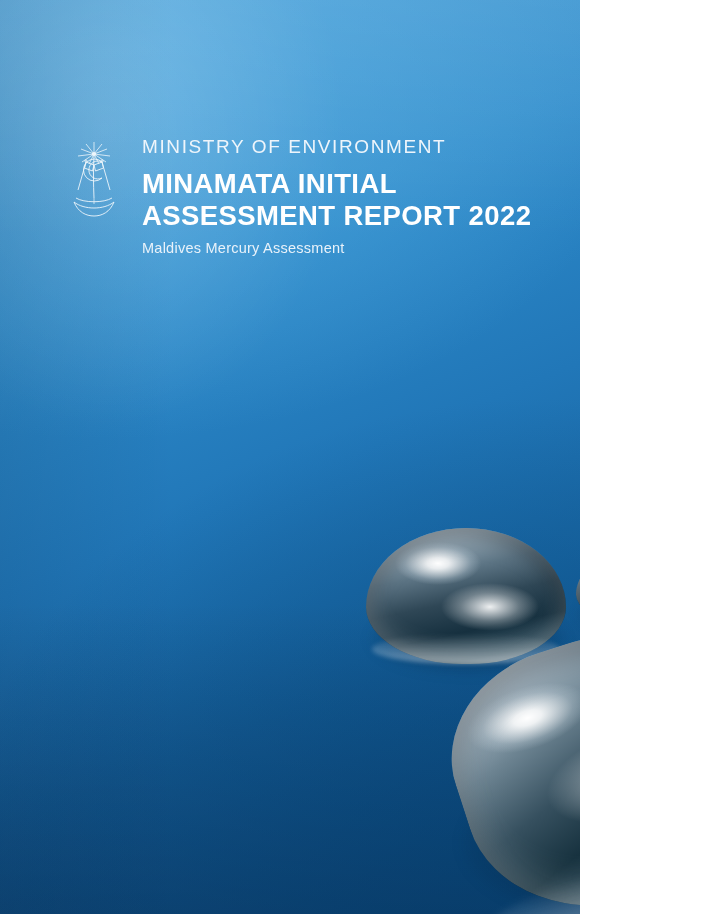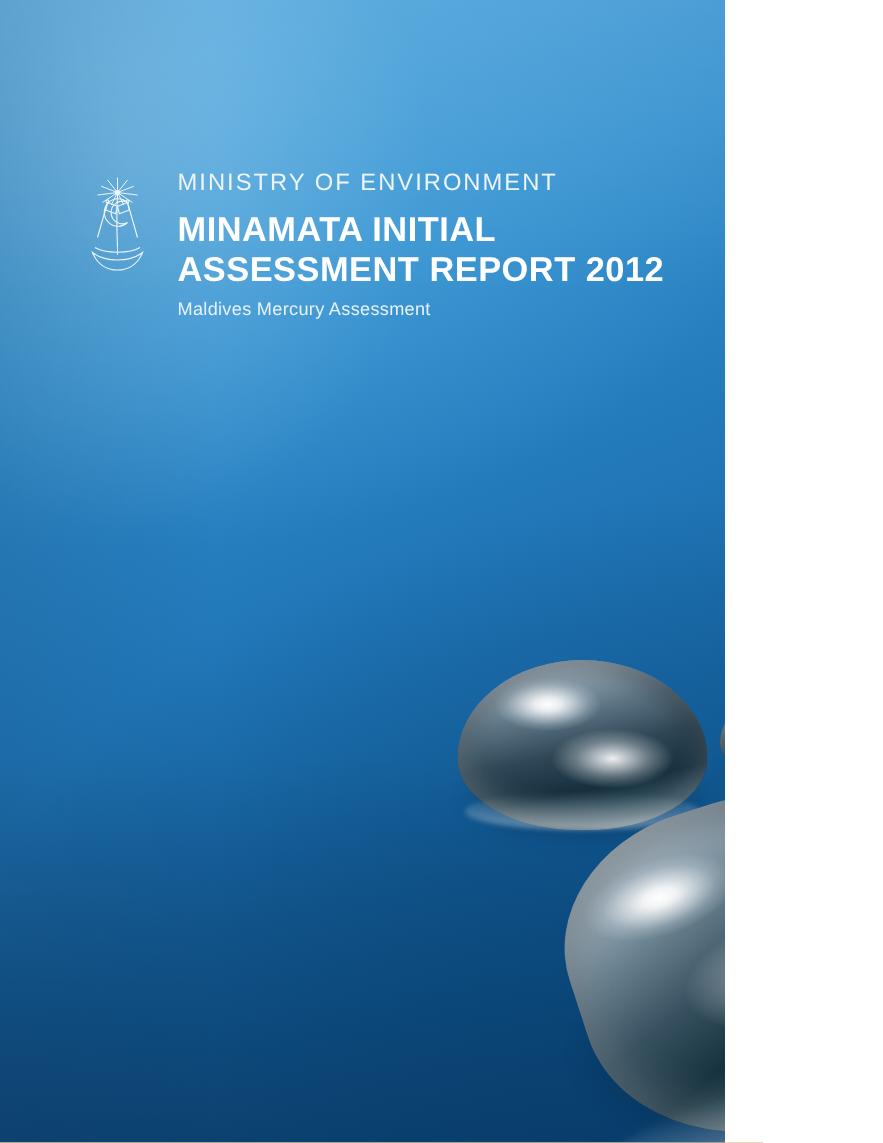--- a/index.html
+++ b/index.html
@@ -233,19 +233,19 @@
 
         <path d="M12 58 C20 63 40 63 48 58"></path>
 
         <path d="M10 62 C20 70 40 70 50 62 C46 72 38 76 30 76 C22 76 14 72 10 62 Z"></path>
         <path d="M30 58 l0 6" stroke-width="0.7"></path>
       </g>
     </svg>
 
     <div class="titles">
       <div class="ministry">MINISTRY OF ENVIRONMENT</div>
-      <h1 class="maintitle">MINAMATA INITIAL ASSESSMENT REPORT 2012</h1>
+      <h1 class="maintitle">MINAMATA INITIAL ASSESSMENT REPORT 2022</h1>
       <div class="subtitle">Maldives Mercury Assessment</div>
     </div>
 
   </div>
 
 </div>
 
 </body></html>

